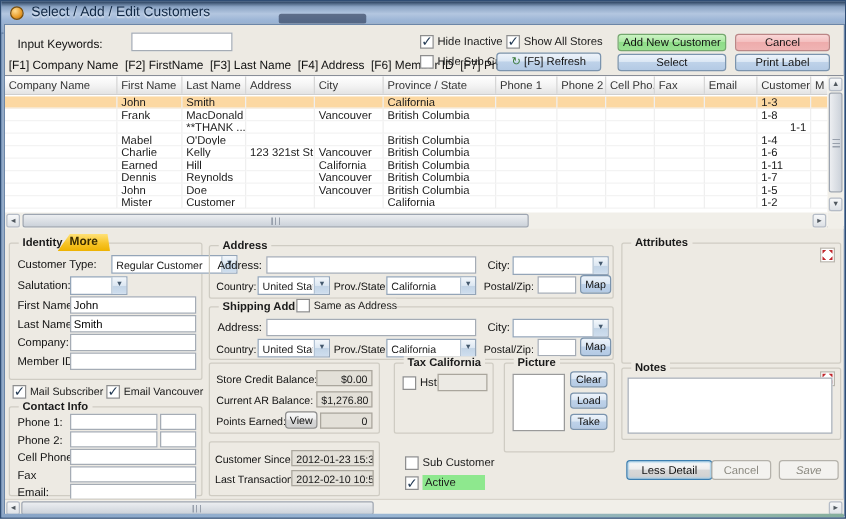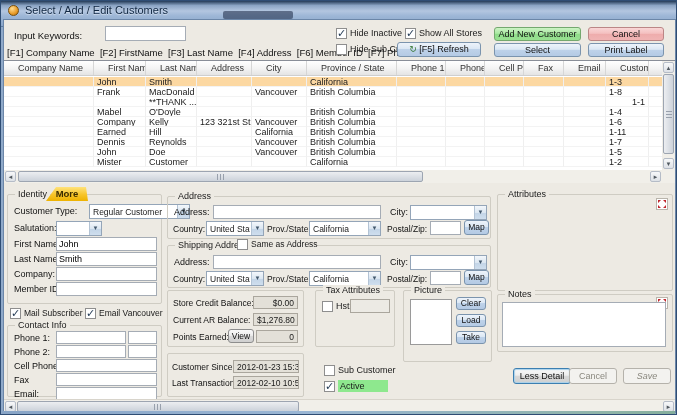--- a/index.html
+++ b/index.html
@@ -55,31 +55,31 @@
 
   
   .cbrow { position:absolute; white-space:nowrap; }
   .cbx { position:absolute; left:0; top:0; width:11px; height:11px; background:#fff;
          border:1px solid #8e8e8e; }
   .cbx.on::after { content:"✓"; position:absolute; left:0px; top:-2px; font-size:11px;
                    font-weight:bold; color:#243b55; }
   .cblbl { position:absolute; left:14px; top:0; font-size:9px; line-height:11px; white-space:nowrap; }
 
   
-  .grp { position:absolute; border:1px solid #cfccc3; border-radius:2px; }
+  .grp { position:absolute; border:1px solid #cfccc3; border-radius:2px;font-weight:bold; }
   .grp-label { position:absolute; top:-6px; left:7px; background:#edeae3; padding:0 3px;
                font-size:9px; line-height:11px; white-space:nowrap; }
 
   
   .grid { position:absolute; left:0; top:40px; width:671px; height:122px; background:#fff;
           border-top:1px solid #898e98; border-bottom:1px solid #898e98; }
   #grid-header { position:absolute; left:0; top:0; width:658px; height:15px; display:flex;
                  overflow:hidden; background:linear-gradient(#ffffff,#f3f3f3 55%,#e4e4e4);
                  border-bottom:1px solid #cfcfcf; }
-  .hcell { flex:0 0 auto; height:15px; line-height:15px; padding:0 14px; font-size:9px;
+  .hcell { flex:0 0 auto; height:15px; line-height:15px; padding:0 3px; font-size:9px;
            color:#333; border-right:1px solid #d6d6d6; white-space:nowrap; overflow:hidden; }
   #grid-rows { position:absolute; left:0; top:16px; width:658px; height:93px; overflow:hidden;
                background:#fff; }
   .grow { display:flex; height:10px; }
   .grow.sel { background:var(--sel-row,#fcd8a2); }
   .gcell { flex:0 0 auto; height:10px; line-height:10px; padding:0 3px; font-size:9px;
            border-right:1px solid #efefef; border-bottom:1px solid #f3f3f3;
            white-space:nowrap; overflow:hidden; }
   .gcell:first-child { padding-left:6px; }
 
@@ -222,21 +222,21 @@
             <div class="gcell" style="width: 49px;"></div>
             <div class="gcell" style="width: 39px;"></div>
             <div class="gcell" style="width: 39px;"></div>
             <div class="gcell" style="width: 40px;"></div>
             <div class="gcell" style="width: 42px;"></div>
             <div class="gcell" style="width: 43px;">1-4</div>
             <div class="gcell" style="width: 20px;"></div>
           </div>
           <div class="grow">
             <div class="gcell" style="width: 90px;"></div>
-            <div class="gcell" style="width: 52px;">Company</div>
+            <div class="gcell" style="width: 52px;">Charlie</div>
             <div class="gcell" style="width: 51px;">Kelly</div>
             <div class="gcell" style="width: 55px;">123 321st Street</div>
             <div class="gcell" style="width: 55px;">Vancouver</div>
             <div class="gcell" style="width: 90px;">British Columbia</div>
             <div class="gcell" style="width: 49px;"></div>
             <div class="gcell" style="width: 39px;"></div>
             <div class="gcell" style="width: 39px;"></div>
             <div class="gcell" style="width: 40px;"></div>
             <div class="gcell" style="width: 42px;"></div>
             <div class="gcell" style="width: 43px;">1-6</div>
@@ -432,21 +432,21 @@
     <div class="btn" style="left:224px;top:309px;width:26px;height:14px;line-height:12px;font-size:8.5px;">View</div>
     <div class="ro money" style="left:252px;top:310px;width:42px;height:13px;">0</div>
 
     <div class="grp" style="left:163px;top:333px;width:137px;height:44px;"></div>
     <span class="lbl lbl8" style="left:168px;top:342px;">Customer Since:</span>
     <div class="ro" style="left:229px;top:340px;width:66px;height:13px;">2012-01-23 15:36</div>
     <span class="lbl lbl8" style="left:168px;top:358px;">Last Transaction:</span>
     <div class="ro" style="left:229px;top:356px;width:66px;height:13px;">2012-02-10 10:53</div>
 
     <div class="grp" style="left:311px;top:270px;width:80px;height:57px;">
-      <span class="grp-label">Tax Attributes</span>
+      <span class="grp-label">Tax California</span>
     </div>
     <div class="cbrow" style="left:318px;top:281px;width:30px;height:11px;">
       <span class="cbx"></span>
       <span class="cblbl">Hst</span>
     </div>
     <div class="ro" style="left:346px;top:279px;width:40px;height:14px;background:#eceae4;"></div>
 
     <div class="grp" style="left:399px;top:270px;width:89px;height:72px;">
       <span class="grp-label">Picture</span>
     </div>
@@ -476,21 +476,21 @@
     <div class="grp" style="left:493px;top:274px;width:176px;height:58px;">
       <span class="grp-label">Notes</span>
       <span class="exp-icon" style="right:4px;top:2px;">
         <svg width="10" height="10" viewBox="0 0 10 10">
             <path d="M1 1h3L1 4z M9 1v3L6 1z M1 9V6l3 3z M9 9H6l3-3z" fill="#c0272d"></path>
           </svg>
       </span>
     </div>
     <div class="white-box" style="left:498px;top:282px;width:164px;height:45px;border-color:#a5acb5;"></div>
 
-    <div class="btn btn-focus" style="left:497px;top:348px;width:58px;height:16px;line-height:14px;font-size:9px;margin-left:12px;">Less Detail</div>
+    <div class="btn btn-focus" style="left:497px;top:348px;width:69px;height:16px;line-height:14px;font-size:9px;">Less Detail</div>
     <div class="btn btn-dis" style="left:565px;top:348px;width:48px;height:16px;line-height:14px;font-size:9px;">Cancel</div>
     <div class="btn btn-dis" style="left:619px;top:348px;width:48px;height:16px;line-height:14px;font-size:9px;font-style:italic;">Save</div>
 
     <div class="sb-track" style="left:0;top:379px;width:671px;height:13px;border-top:1px solid #d8d4cb;">
       <span class="sbtn" style="left:1px;top:1px;">◄</span>
       <div class="thumb-h" style="left:13px;top:1px;width:282px;">
           <span class="grip-h"></span>
         </div>
       <span class="sbtn" style="left:659px;top:1px;">►</span>
     </div>

